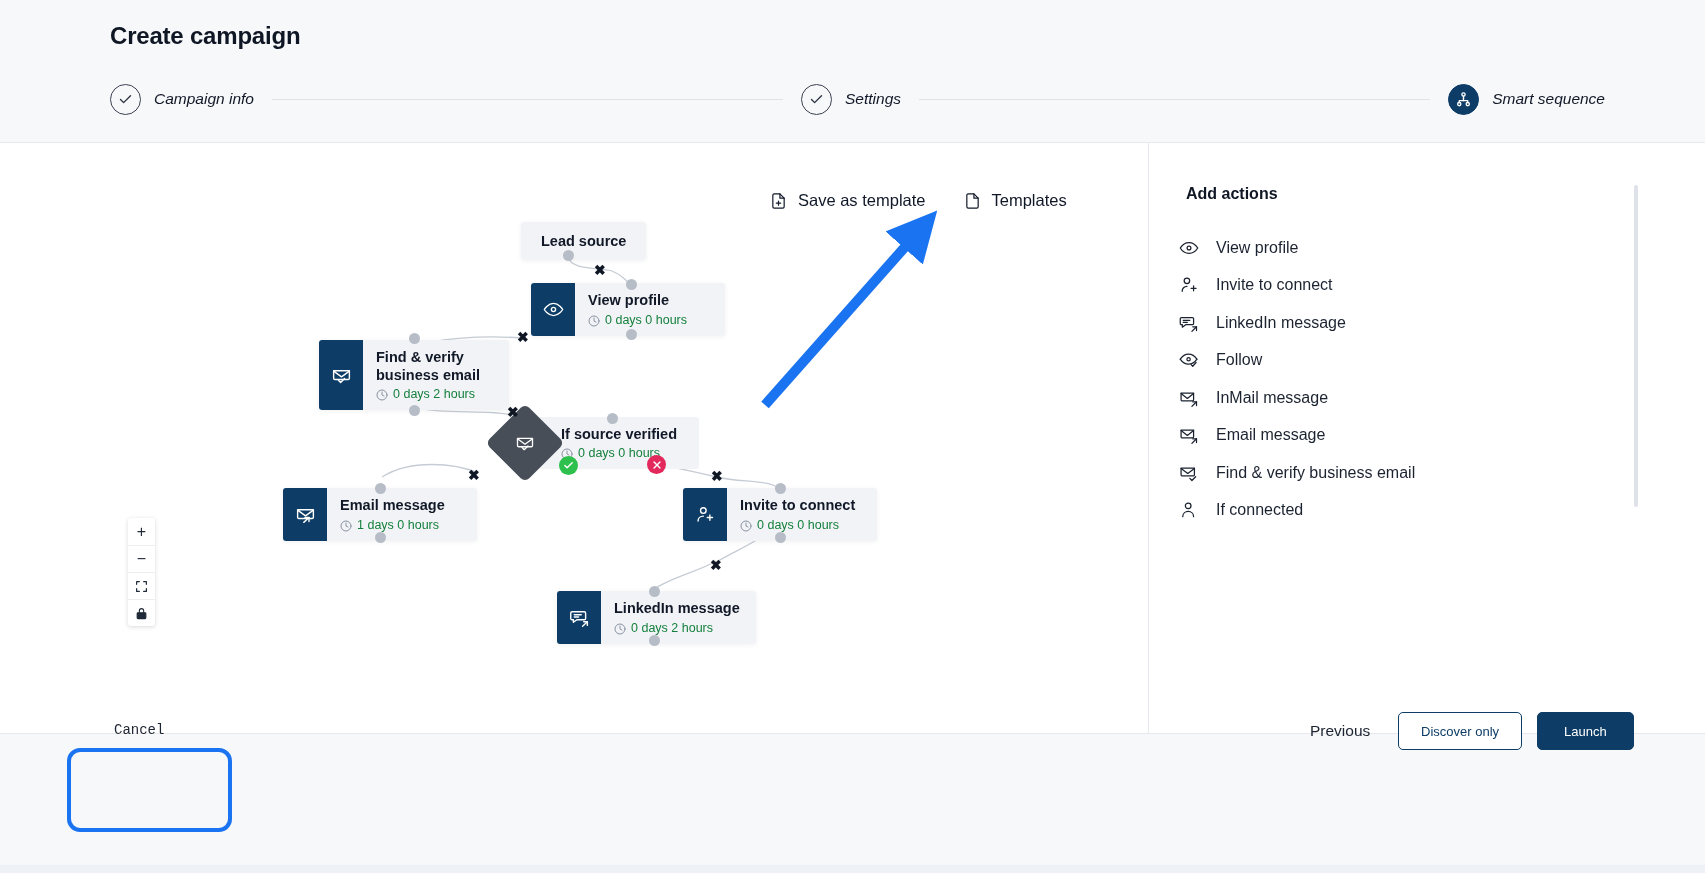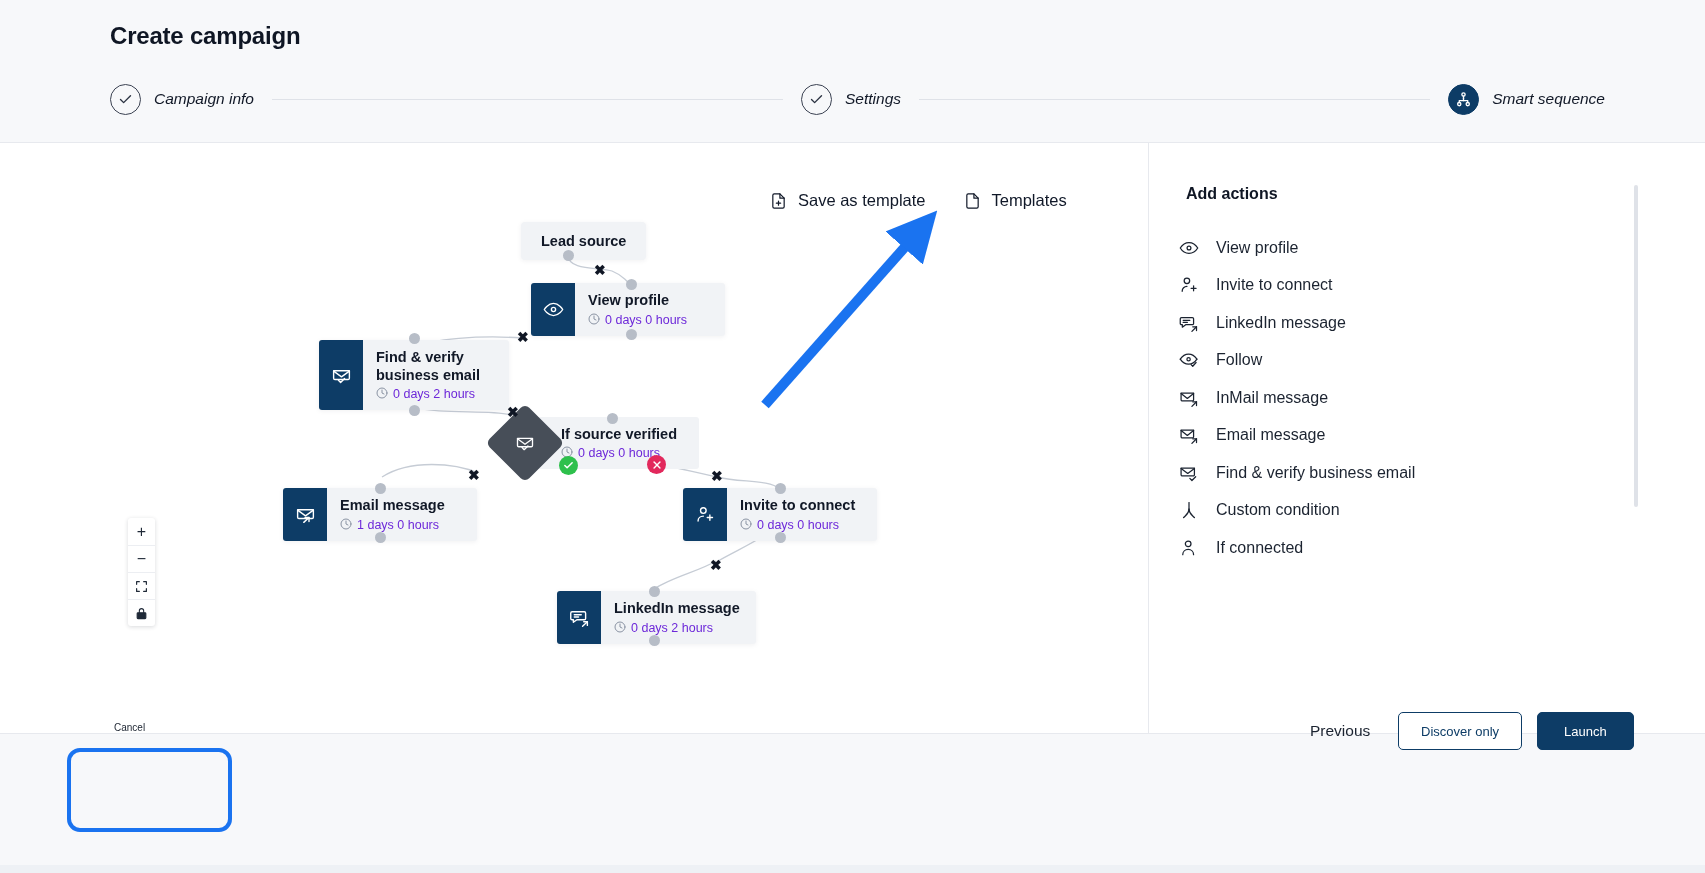--- a/index.html
+++ b/index.html
@@ -72,22 +72,22 @@
     border-radius: 3px 0 0 3px;
     display: flex; align-items: center; justify-content: center;
   }
   .node-body {
     background: #f1f3f6; border-radius: 0 3px 3px 0;
     padding: 9px 16px 9px 13px; min-width: 150px;
     display: flex; flex-direction: column; justify-content: center;
   }
   .node-title { font-size: 14.5px; font-weight: 700; color: #111827; line-height: 1.22; }
   .node-meta {
-    display: flex; align-items: flex-start; gap: 5px;
-    font-size: 12.5px; color: #6d28d9; margin-top: 3px;
+    display: flex; align-items: flex-end; gap: 5px;
+    font-size: 12.5px; color: #15803d; margin-top: 3px;
   }
   .node-meta svg { display:block; flex: 0 0 auto; }
 
   .node-plain {
     position: absolute; background: #f1f3f6; border-radius: 4px;
     padding: 11px 20px; font-size: 14.5px; font-weight: 700; color: #111827;
     filter: drop-shadow(0 1px 2px rgba(16,24,40,0.06));
   }
 
   
@@ -164,21 +164,21 @@
     background: #f7f8fa; border-top: 1px solid #e7e9ee;
   }
   .btn {
     font-family: inherit; cursor: pointer; border-radius: 5px;
     font-size: 13px; display: inline-flex; align-items: center;
     justify-content: center; white-space: nowrap;
   }
   .btn-cancel {
     position: absolute; left: 110px; top: 712px;
     background: transparent; border: none; color: #1b2330;
-    padding: 10px 4px; font-size: 10px;
+    padding: 10px 4px; font-size: 14px; font-family: Liberation Mono, monospace;
   }
   .btn-previous {
     position: absolute; left: 1306px; top: 712px;
     background: transparent; border: none; color: #1b2330;
     padding: 10px 4px; font-size: 15.5px;
   }
   .btn-discover {
     position: absolute; left: 1398px; top: 768px;
     transform: translateY(-56px);
     background: #ffffff; border: 1px solid #0d3c66; color: #0d3c66;
@@ -551,30 +551,20 @@
           <svg width="20" height="20" viewBox="0 0 24 24" fill="none" stroke="#1b2330" stroke-width="1.5" stroke-linecap="round" stroke-linejoin="round">
               <path d="M2.5 6h16v8a1.5 1.5 0 0 1-1.5 1.5H4A1.5 1.5 0 0 1 2.5 14z"></path>
               <polyline points="2.5 6.5 10.5 12.5 18.5 6.5"></polyline>
               <polyline points="13 18.5 15.5 21 20 16.5"></polyline>
             </svg>
         </span>
         <span>Find &amp; verify business email</span>
       </div>
 
 
-      <div class="panel-item">
-        <span>
-          <svg width="20" height="20" viewBox="0 0 24 24" fill="none" stroke="#1b2330" stroke-width="1.5" stroke-linecap="round" stroke-linejoin="round">
-              <line x1="12" y1="3" x2="12" y2="11"></line>
-              <path d="M12 11c0 5-3 6.5-6.5 10"></path>
-              <path d="M12 11c0 5 3 6.5 6.5 10"></path>
-            </svg>
-        </span>
-        <span>Custom condition</span>
-      </div>
 
       <div class="panel-item">
         <span>
           <svg width="20" height="20" viewBox="0 0 24 24" fill="none" stroke="#1b2330" stroke-width="1.5" stroke-linecap="round" stroke-linejoin="round">
               <circle cx="11" cy="7" r="3.4"></circle>
               <path d="M4.5 20c0-3.7 2.9-6.2 6.5-6.2s6.5 2.5 6.5 6.2"></path>
             </svg>
         </span>
         <span>If connected</span>
       </div>

